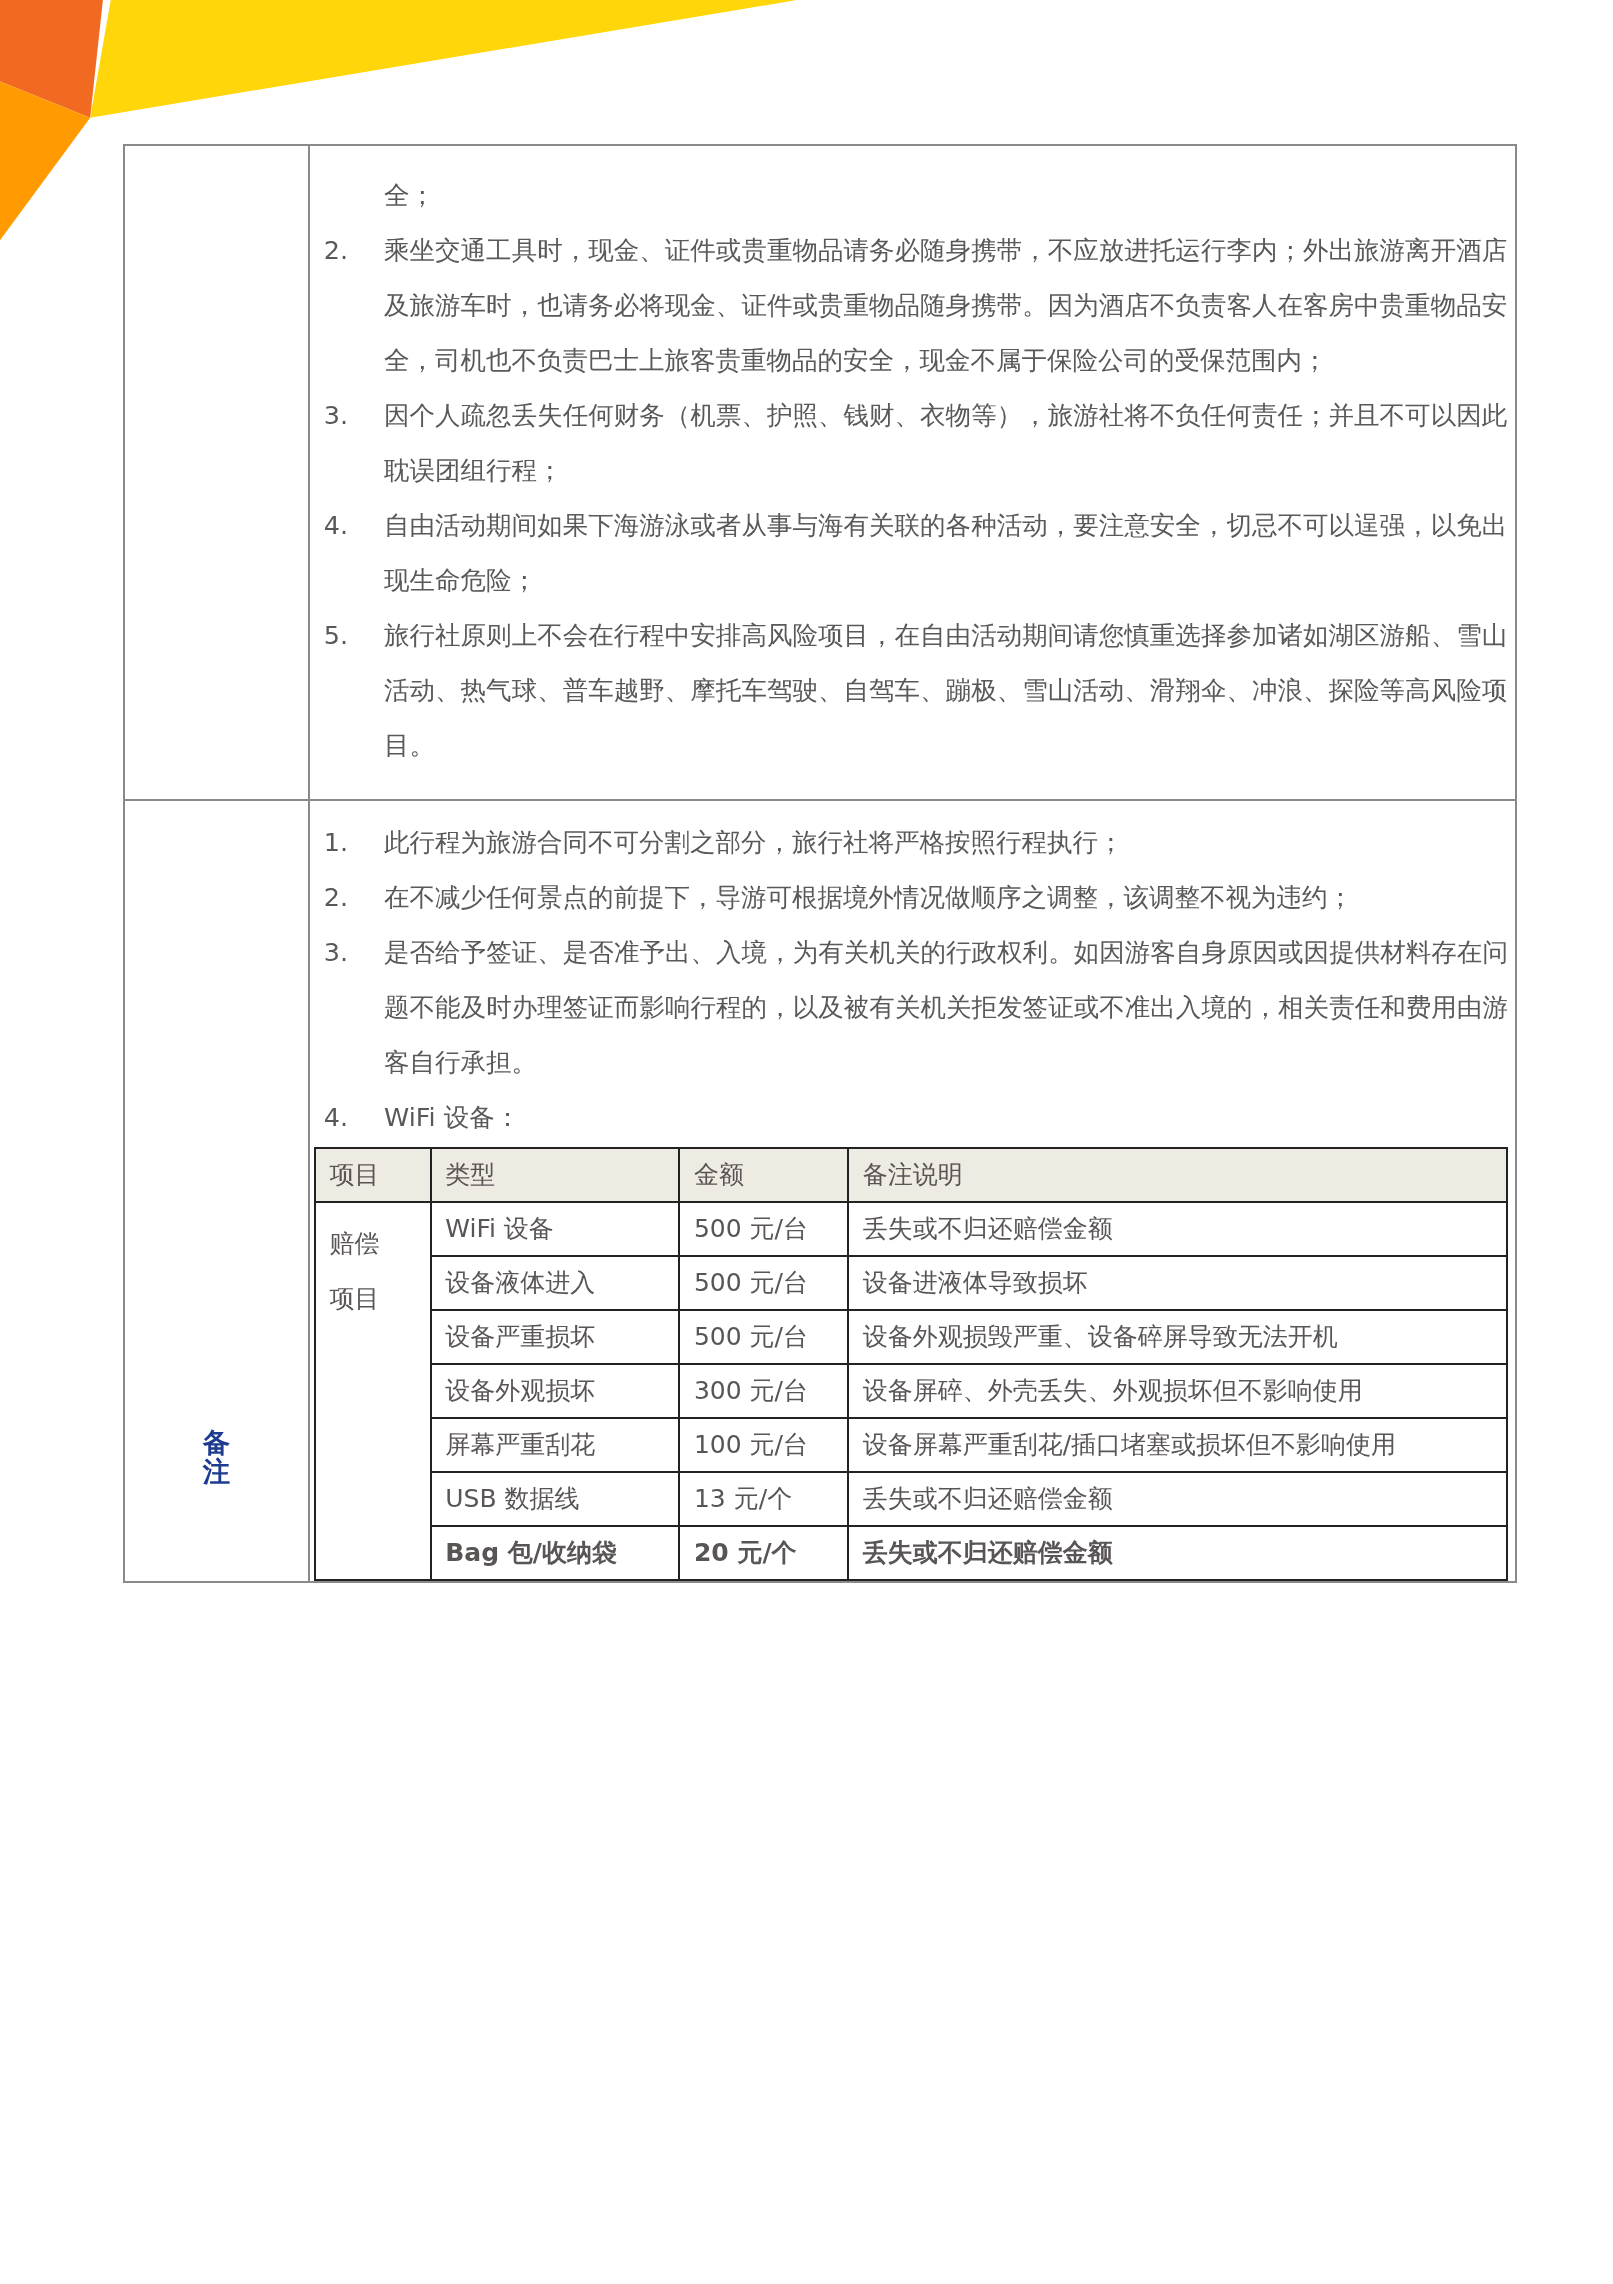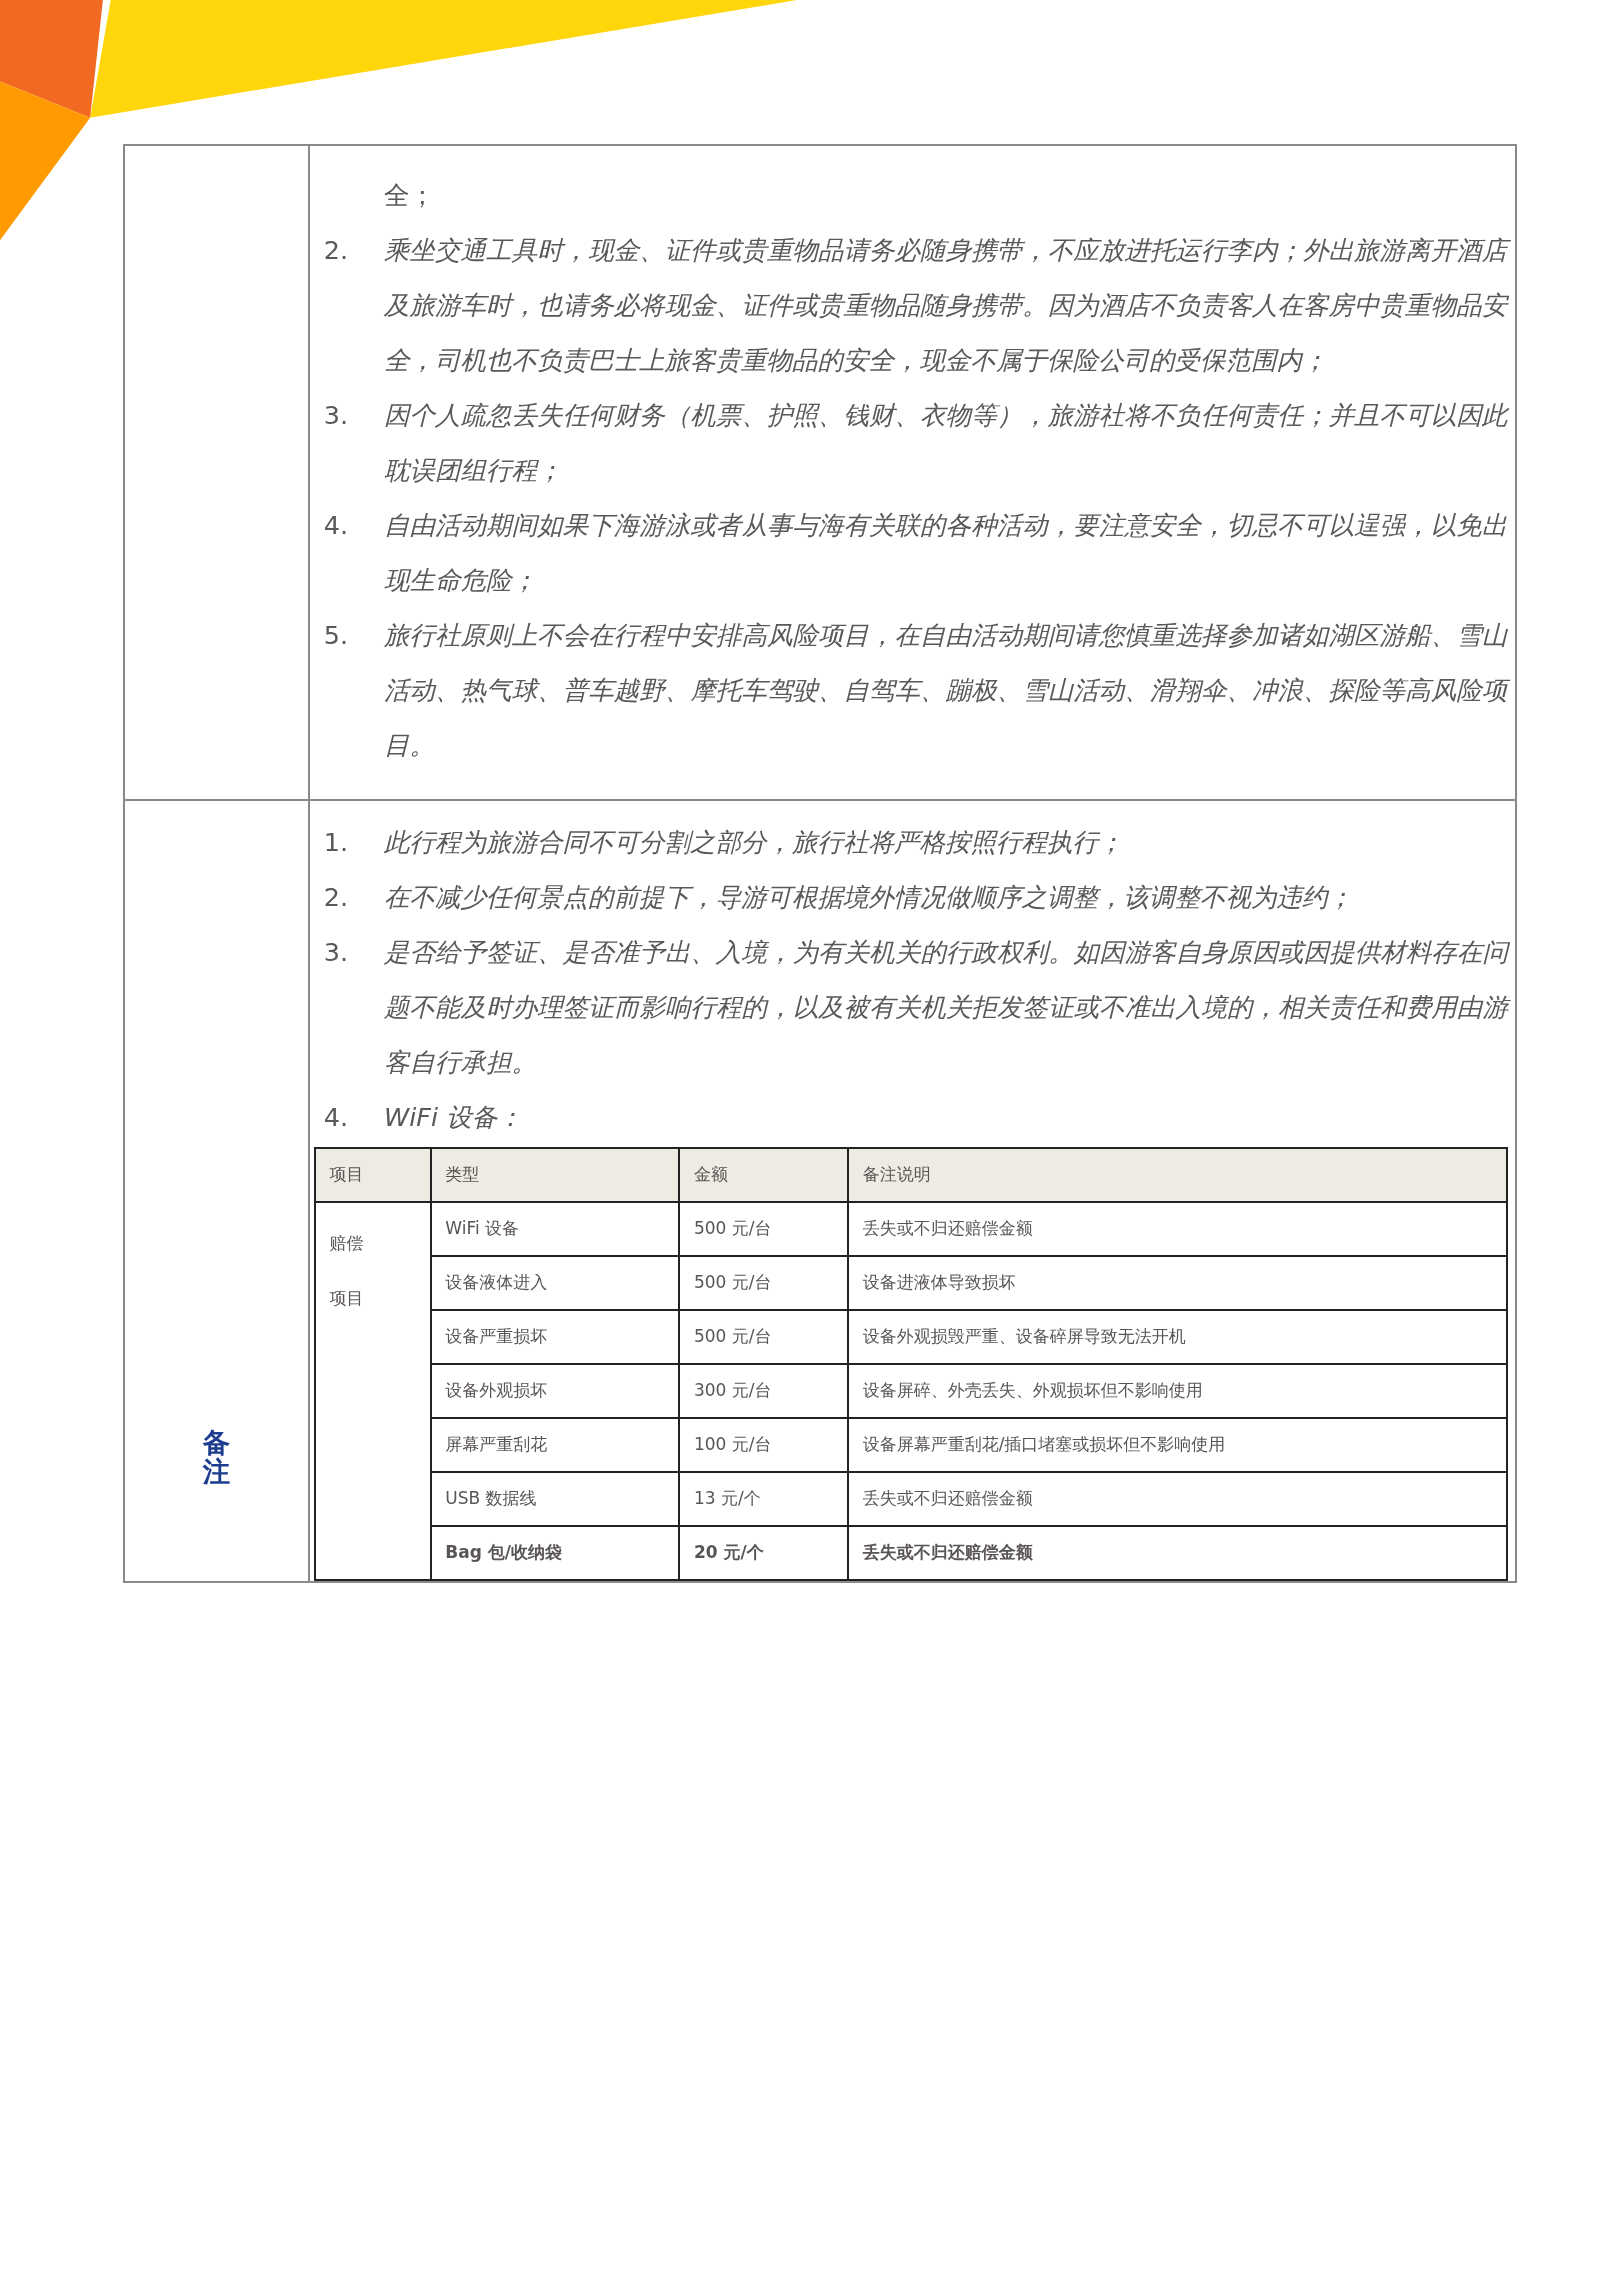--- a/index.html
+++ b/index.html
@@ -21,39 +21,39 @@
   .orow + .orow { border-top: 2px solid #8a8a8a; }
   .label-col {
     width: 183px; flex: 0 0 183px;
     border-right: 2px solid #8a8a8a;
     position: relative;
   }
   .content-col { flex: 1; position: relative; padding: 0 7.8px 0 0; }
 
   .item { position: relative; padding-left: 74px; font-size: 25.5px; line-height: 55px; }
   .item .num { position: absolute; left: 13.7px; top: 0; width: 49px; }
-  .item .txt { display: block; text-align: justify; font-style: italic; }
+  .item .txt { display: block; text-align: justify; }
   .cont { padding-left: 74px; font-size: 25.5px; line-height: 55px; }
 
   .row1 { height: 653px; }
   .row1 .content-col { padding-top: 21.6px; }
   .row2 .content-col { padding-top: 13.7px; }
 
   .side-label {
     position: absolute; left: 0; right: 0; top: 627px;
     text-align: center; color: #1e3c8f; font-weight: bold;
     font-size: 27.4px; line-height: 29px;
   }
   .side-label span { display: block; }
 
   .fee-table {
     margin-left: 3.9px; margin-top: 2px;
     border-collapse: collapse;
     width: 1194px;
-    font-size: 17px;
+    font-size: 25px;
     color: #5a5555;
   }
   .fee-table td, .fee-table th {
     border: 2px solid #222;
     height: 52px; padding: 0 0 0 13.7px;
     text-align: left; font-weight: normal; vertical-align: middle;
   }
   .fee-table th { background: #eeebe3; }
   .fee-table .c1 { width: 100px; }
   .fee-table .c2 { width: 233px; margin-top: 26px; }

